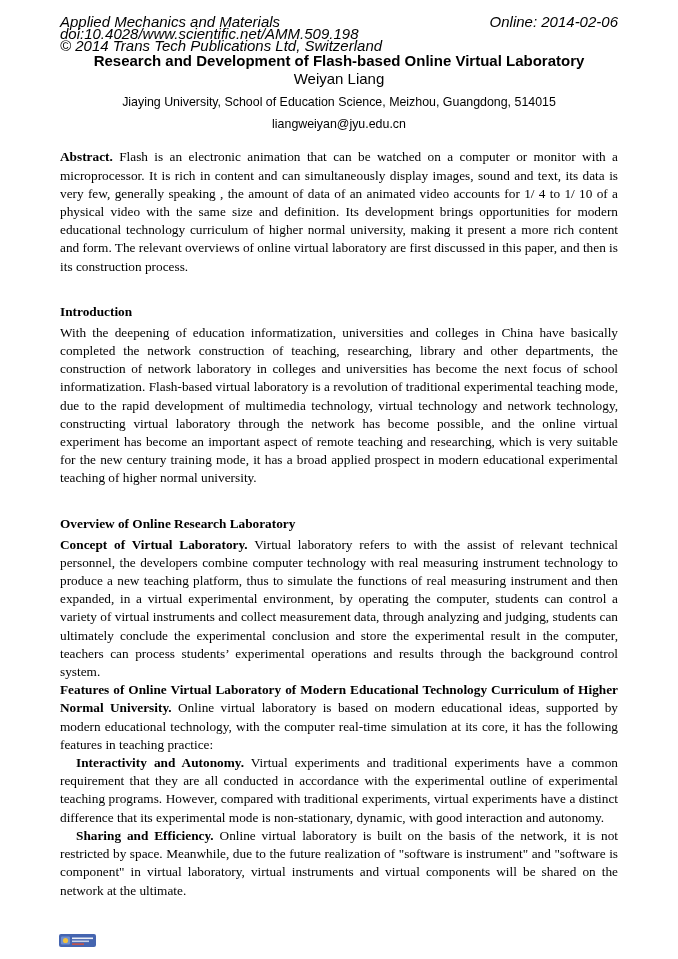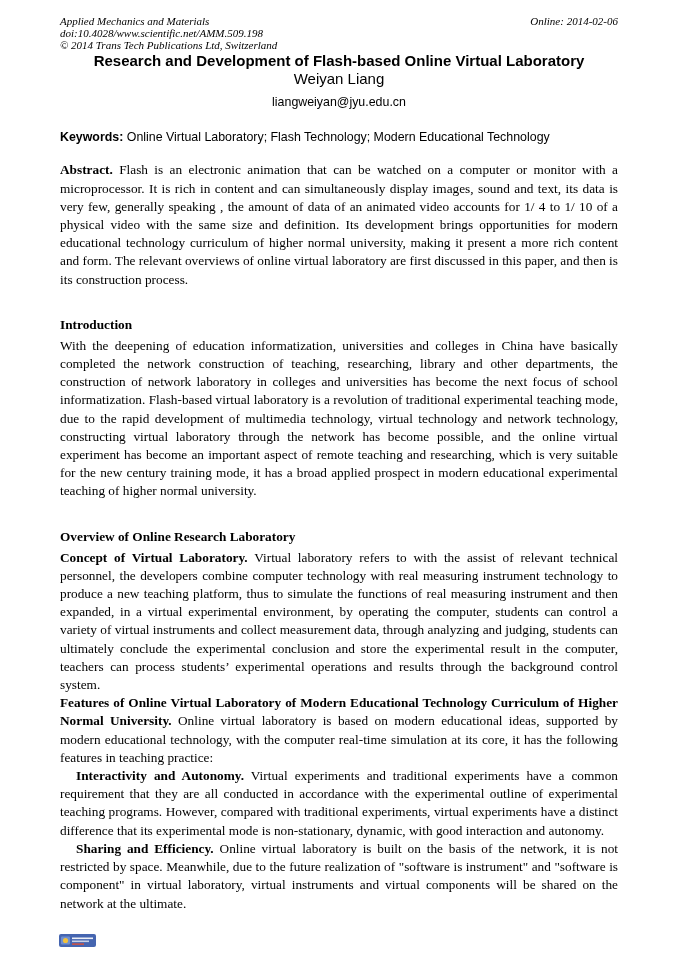--- a/index.html
+++ b/index.html
@@ -8,23 +8,23 @@
   .page {
     position:relative;
     width:678px; height:959px;
     background:#ffffff;
     padding:16px 60px 0 60px;
     overflow:hidden;
     color:#000;
     font-family:"Liberation Serif","DejaVu Serif",serif;
   }
   .pdf-header {
-    font-family:Liberation Serif, serif;
+    font-family:Liberation Sans, sans-serif;
     font-style:italic;
-    font-size:11px;
+    font-size:15px;
     line-height:11.8px;
   }
   .header-row { display:flex; justify-content:space-between; }
   .title {
     font-family:"Liberation Sans","DejaVu Sans",sans-serif;
     font-weight:bold;
     font-size:15px;
     line-height:19px;
     text-align:center;
   }
@@ -78,23 +78,23 @@
       <span>Applied Mechanics and Materials</span>
       <span>Online: 2014-02-06</span>
     </div>
     <div>doi:10.4028/www.scientific.net/AMM.509.198</div>
     <div>© 2014 Trans Tech Publications Ltd, Switzerland</div>
   </header>
 
   <h1 class="title">Research and Development of Flash-based Online Virtual Laboratory</h1>
 
   <div class="author">Weiyan Liang</div>
+  <div class="affiliation">Jiaying University, School of Education Science, Meizhou, Guangdong, 514015</div>
   <div class="email">liangweiyan@jyu.edu.cn</div>
 
-  <p class="keywords"><b>Keywords:</b><span> Online Virtual Laboratory; Flash Technology; Modern Educational Technology</span></p>
 
   <p class="body-text abstract"><b>Abstract.</b><span> Flash is an electronic animation that can be watched on a computer or monitor with a microprocessor. It is rich in content and can simultaneously display images, sound and text, its data is very few, generally speaking , the amount of data of an animated video accounts for 1/ 4 to 1/ 10 of a physical video with the same size and definition. Its development brings opportunities for modern educational technology curriculum of higher normal university, making it present a more rich content and form. The relevant overviews of online virtual laboratory are first discussed in this paper, and then is its construction process.</span></p>
 
   <h2 class="section-heading">Introduction</h2>
   <p class="body-text"><span>With the deepening of education informatization, universities and colleges in China have basically completed the network construction of teaching, researching, library and other departments, the construction of network laboratory in colleges and universities has become the next focus of school informatization. Flash-based virtual laboratory is a revolution of traditional experimental teaching mode, due to the rapid development of multimedia technology, virtual technology and network technology, constructing virtual laboratory through the network has become possible, and the online virtual experiment has become an important aspect of remote teaching and researching, which is very suitable for the new century training mode, it has a broad applied prospect in modern educational experimental teaching of higher normal university.</span></p>
 
   <h2 class="section-heading">Overview of Online Research Laboratory</h2>
 
   <p class="body-text"><b>Concept of Virtual Laboratory.</b><span> Virtual laboratory refers to with the assist of relevant technical personnel, the developers combine computer technology with real measuring instrument technology to produce a new teaching platform, thus to simulate the functions of real measuring instrument and then expanded, in a virtual experimental environment, by operating the computer, students can control a variety of virtual instruments and collect measurement data, through analyzing and judging, students can ultimately conclude the experimental conclusion and store the experimental result in the computer, teachers can process students’ experimental operations and results through the background control system.</span></p>
 

